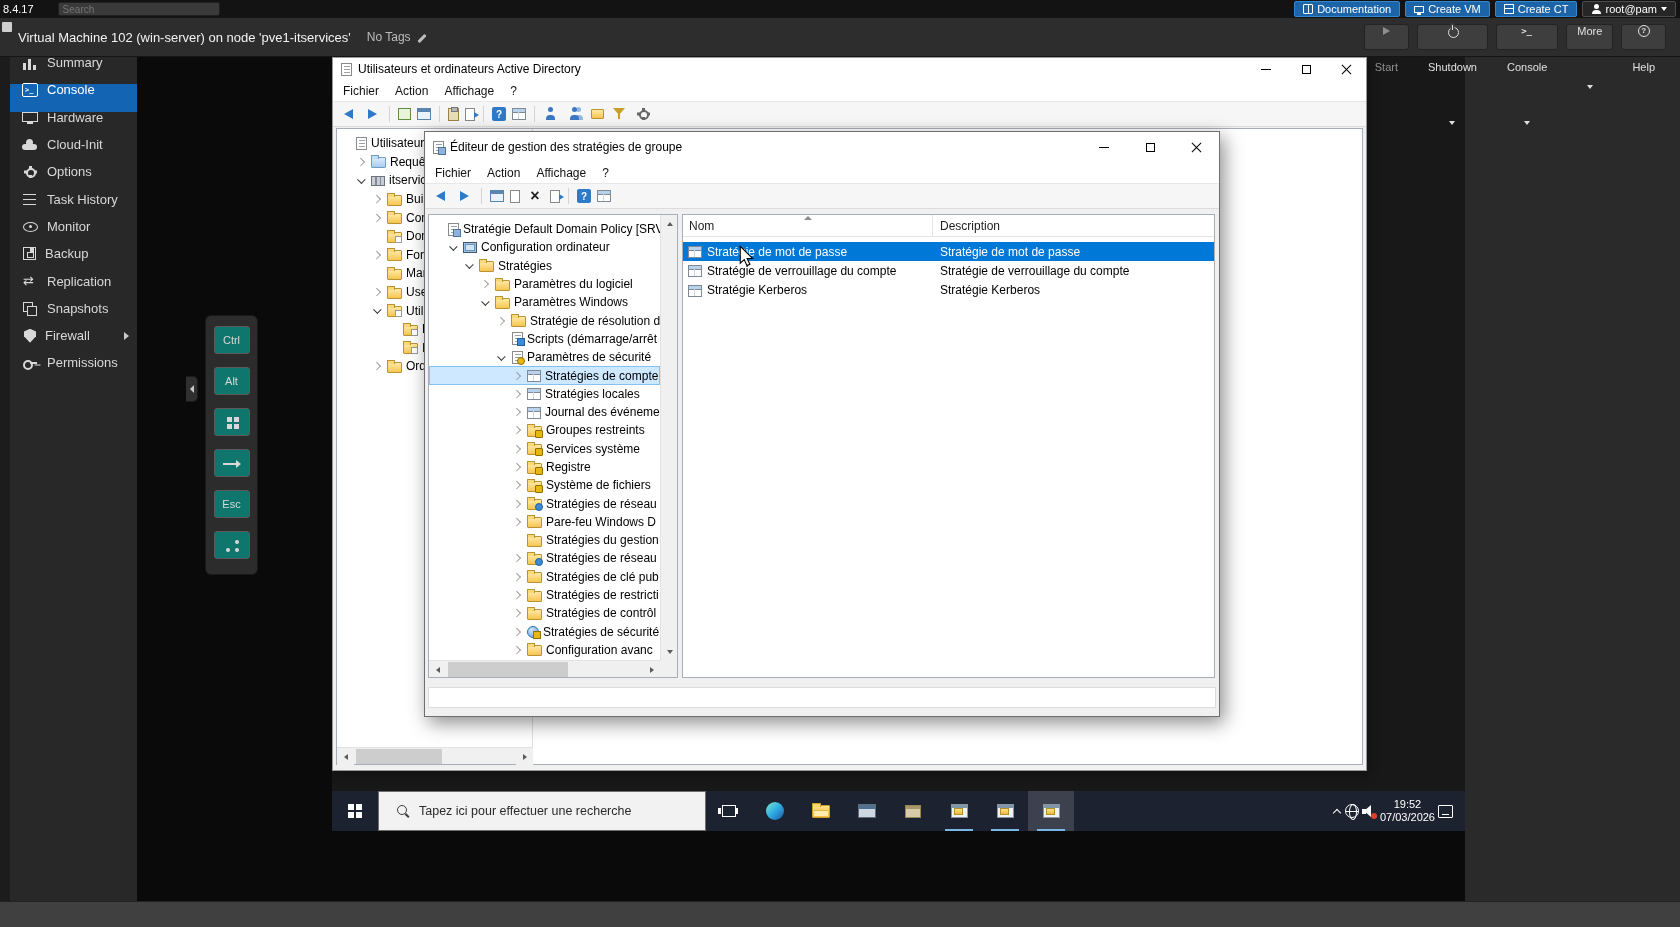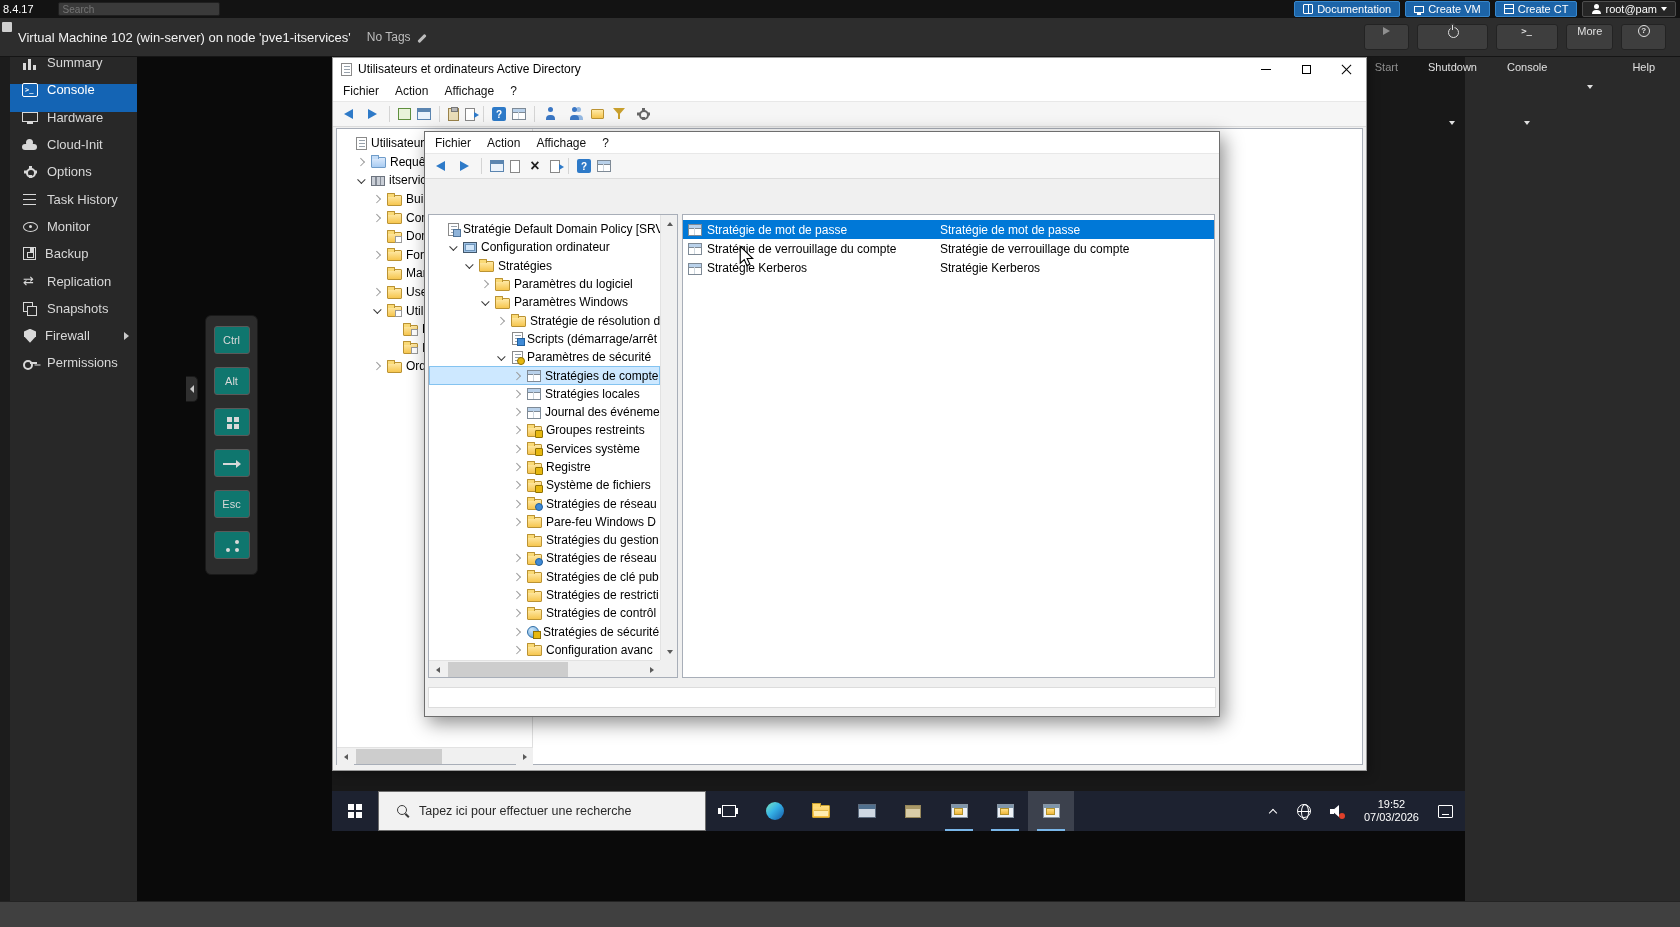--- a/index.html
+++ b/index.html
@@ -218,21 +218,21 @@
 .tk.icon-explorer { width:18px; height:13px; background:linear-gradient(#ffe085,#f7bd3d); border:1px solid #caa12e; border-radius:1px; }
 .tk.icon-explorer::before { content:''; position:absolute; top:-3px; left:-1px; width:7px; height:3px; background:#ffd96e; border:1px solid #caa12e; border-bottom:0; }
 .tk.icon-explorer::after { content:''; position:absolute; left:1px; right:1px; bottom:1px; height:5px; background:#ffedb0; border-top:1px solid #e0b84a; }
 .tk.icon-server-manager { width:18px; height:14px; background:#cfd8e2; border:1px solid #5c6b7d; }
 .tk.icon-server-manager::before { content:''; position:absolute; left:0; right:0; top:0; height:4px; background:#50708e; }
 .tk.icon-admin-tool { width:16px; height:13px; background:#d9cda8; border:1px solid #96875a; }
 .tk.icon-admin-tool::before { content:''; position:absolute; left:0; right:0; top:0; height:3px; background:#a89868; }
 .tk.icon-mmc { width:17px; height:14px; background:#eef2f6; border:1px solid #8795a3; }
 .tk.icon-mmc::before { content:''; position:absolute; left:0; right:0; top:0; height:3px; background:#7e95aa; }
 .tk.icon-mmc::after { content:''; position:absolute; left:2px; bottom:2px; width:7px; height:5px; background:linear-gradient(#ffe085,#f0b83a); border:1px solid #b2912c; }
-.tb-tray { margin-left:auto; display:flex; align-items:center; gap:19px; padding-right:12px; color:#fff; }
+.tb-tray { margin-left:auto; display:flex; align-items:center; gap:3px; padding-right:12px; color:#fff; }
 .tray-ico { position:relative; cursor:pointer; }
 .tray-ico.icon-chevron-up { width:9px; height:9px; }
 .tray-ico.icon-chevron-up::before { content:''; position:absolute; left:1px; top:3px; width:5px; height:5px; border-left:1.5px solid #fff; border-top:1.5px solid #fff; transform:rotate(45deg); }
 .tray-ico.icon-network-globe { width:14px; height:14px; border:1px solid #fff; border-radius:50%; }
 .tray-ico.icon-network-globe::before { content:''; position:absolute; left:0; right:0; top:5.5px; height:1px; background:#fff; }
 .tray-ico.icon-network-globe::after { content:''; position:absolute; left:3px; top:-1px; width:6px; height:14px; border:1px solid #fff; border-radius:50%; }
 .tray-ico.icon-speaker { width:15px; height:13px; }
 .tray-ico.icon-speaker::before { content:''; position:absolute; left:0; top:4px; width:4px; height:5px; background:#fff; }
 .tray-ico.icon-speaker::after { content:''; position:absolute; left:2px; top:0.5px; border-right:7px solid #fff; border-top:6px solid transparent; border-bottom:6px solid transparent; }
 .mute-badge { position:absolute; right:0; bottom:-1px; width:6px; height:6px; border-radius:50%; background:#e0402a; }
@@ -515,20 +515,35 @@
           <div class="ad-right"></div>
           <div class="ad-hscroll scroll-h">
             <span class="scroll-btn left arr-left"></span>
             <span class="scroll-thumb" style="left:19px;width:86px;"></span>
             <span class="scroll-btn right arr-right"></span>
           </div>
         </div>
       </section>
 
       <section class="win gpo-window">
+        <div class="win-titlebar">
+          <span class="tree-ico icon-gpo-root"></span>
+          <span class="win-title">Éditeur de gestion des stratégies de groupe</span>
+          <span class="win-ctrls">
+            <span class="win-ctrl">
+                <span class="g-min"></span>
+              </span>
+            <span class="win-ctrl">
+                <span class="g-max"></span>
+              </span>
+            <span class="win-ctrl">
+                <span class="g-close"></span>
+              </span>
+          </span>
+        </div>
         <div class="win-menubar">
 
         <span class="menu-item">Fichier</span>
             <span class="menu-item">Action</span>
             <span class="menu-item">Affichage</span>
             <span class="menu-item">?</span>
           </div>
         <div class="win-toolbar">
 
         <span class="tb-ico icon-back"></span>
@@ -673,20 +688,29 @@
           </div>
           <div class="gpo-hscroll scroll-h">
             <span class="scroll-btn left arr-left"></span>
             <span class="scroll-thumb" style="left:19px;width:120px;"></span>
             <span class="scroll-btn right arr-right"></span>
           </div>
           <div class="gpo-corner"></div>
         </div>
 
         <div class="gpo-list">
+          <div class="list-header">
+            <span class="col-nom">
+              <span>Nom</span>
+              <span class="sort-ind"></span>
+            </span>
+            <span class="col-desc">
+              <span>Description</span>
+            </span>
+          </div>
           <div class="gpo-list-rows">
 
           <div class="list-row selected">
                 <span class="cell-nom">
                   <span class="tree-ico icon-policy-table"></span>
                   <span>Stratégie de mot de passe</span>
                 </span>
                 <span class="cell-desc">Stratégie de mot de passe</span>
               </div>
               <div class="list-row">

